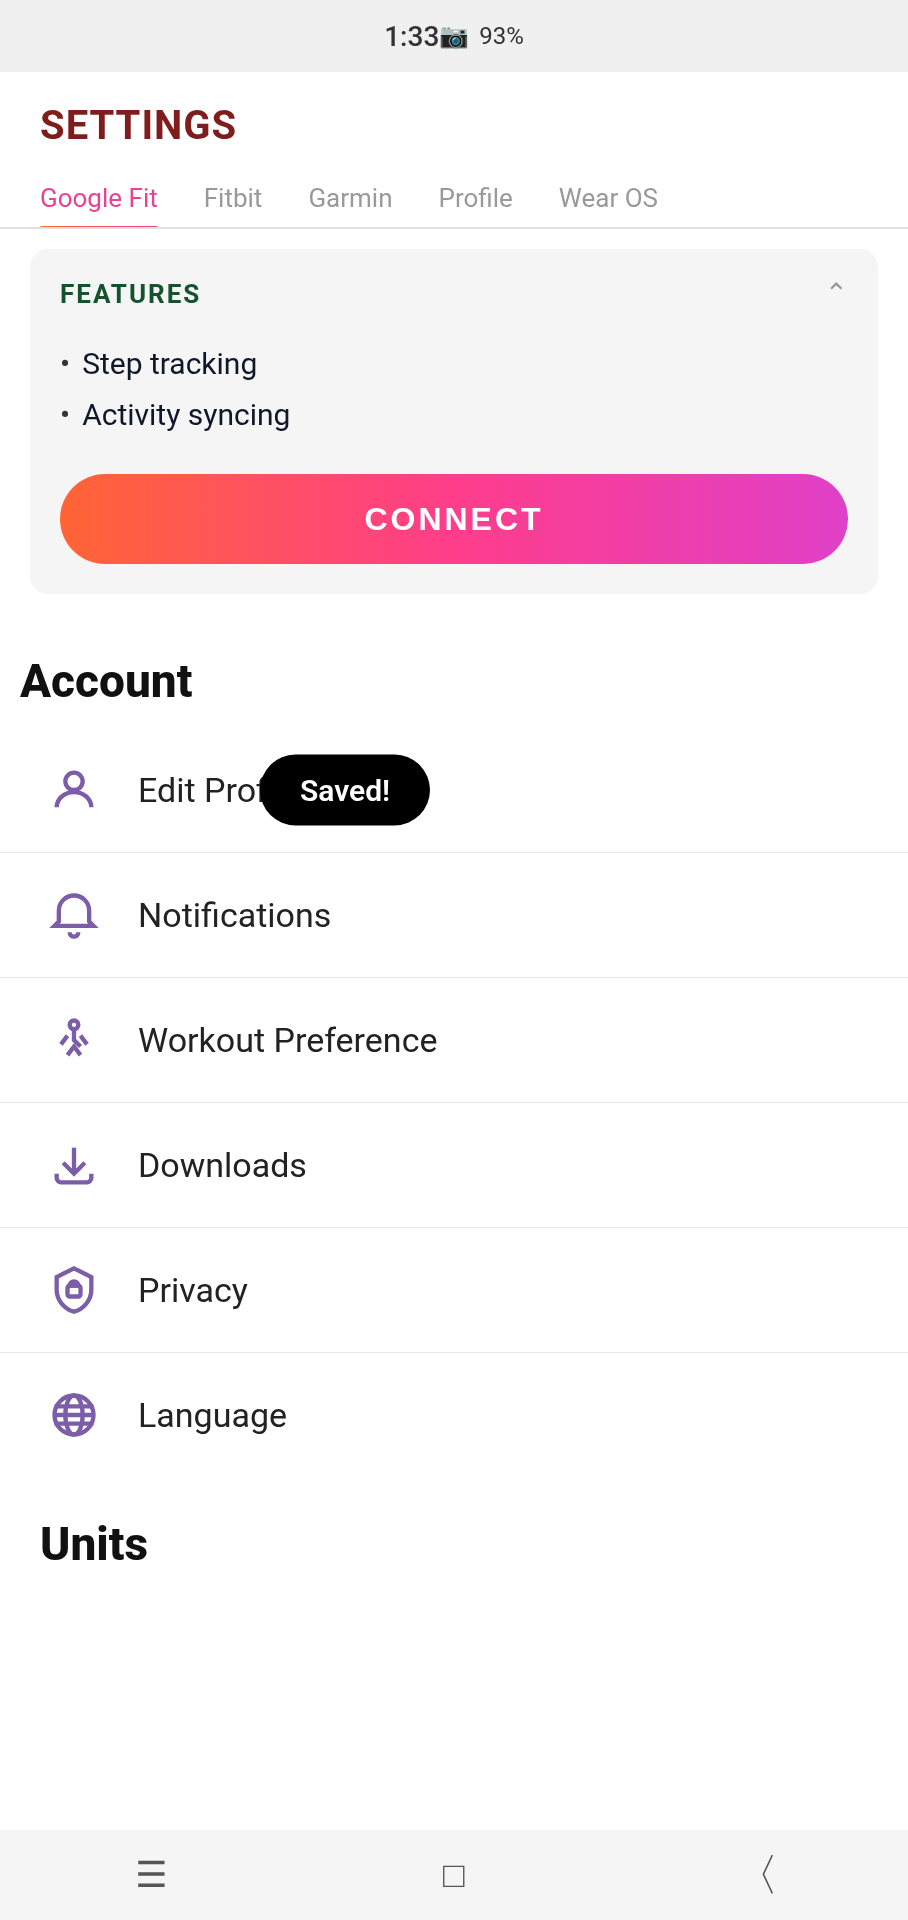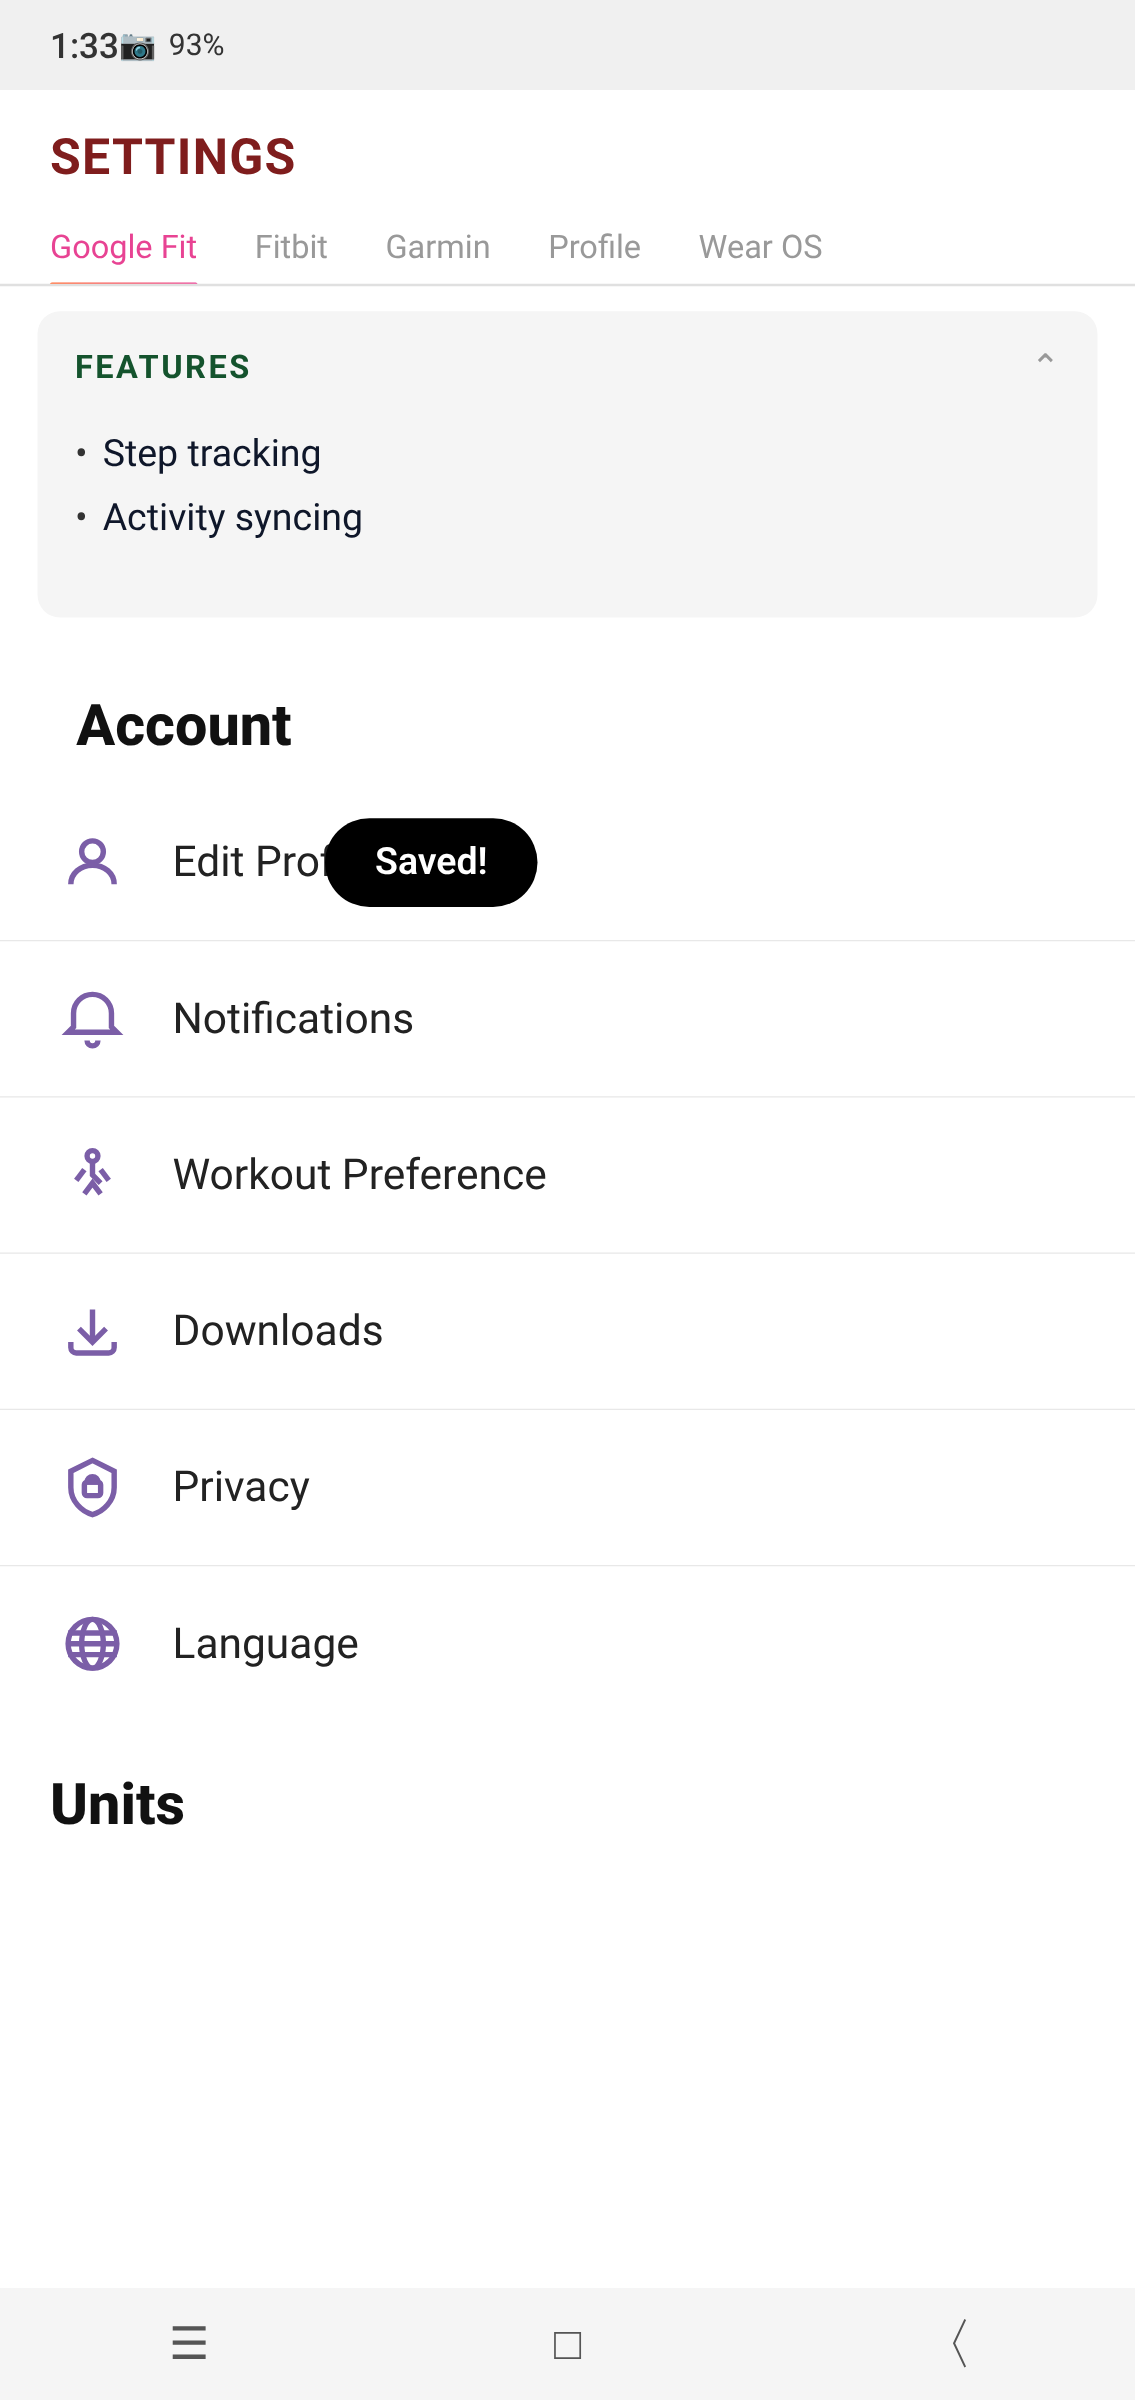--- a/index.html
+++ b/index.html
@@ -14,21 +14,21 @@
       overflow-x: hidden;
     }
 
     
     .status-bar {
       width: 100%;
       height: 72px;
       background: #f0f0f0;
       display: flex;
       align-items: center;
-      justify-content: flex-start;
+      justify-content: center;
       padding: 0 40px;
     }
     .status-time {
       font-size: 28px;
       font-weight: 500;
       color: #333;
     }
     .status-icons {
       display: flex;
       align-items: center;
@@ -136,21 +136,21 @@
       letter-spacing: 3px;
       cursor: pointer;
       display: block;
     }
 
     
     .section-title {
       font-size: 46px;
       font-weight: 800;
       color: #111;
-      padding: 40px 61px 20px;
+      padding: 40px 20px 20px;
     }
 
     
     .menu-list {
       list-style: none;
       padding: 0;
     }
     .menu-item {
       display: flex;
       align-items: center;
@@ -256,20 +256,21 @@
 
 <div class="features-card">
   <div class="features-header">
     <span class="features-label">FEATURES</span>
     <span class="chevron-icon">⌃</span>
   </div>
   <ul class="features-list">
     <li>Step tracking</li>
     <li>Activity syncing</li>
   </ul>
+  <button class="connect-btn">CONNECT</button>
 </div>
 
 <div>
   <h2 class="section-title">Account</h2>
 
   <ul class="menu-list">
 
     <li class="menu-item">
       <div class="menu-icon">
         <svg viewBox="0 0 24 24">

